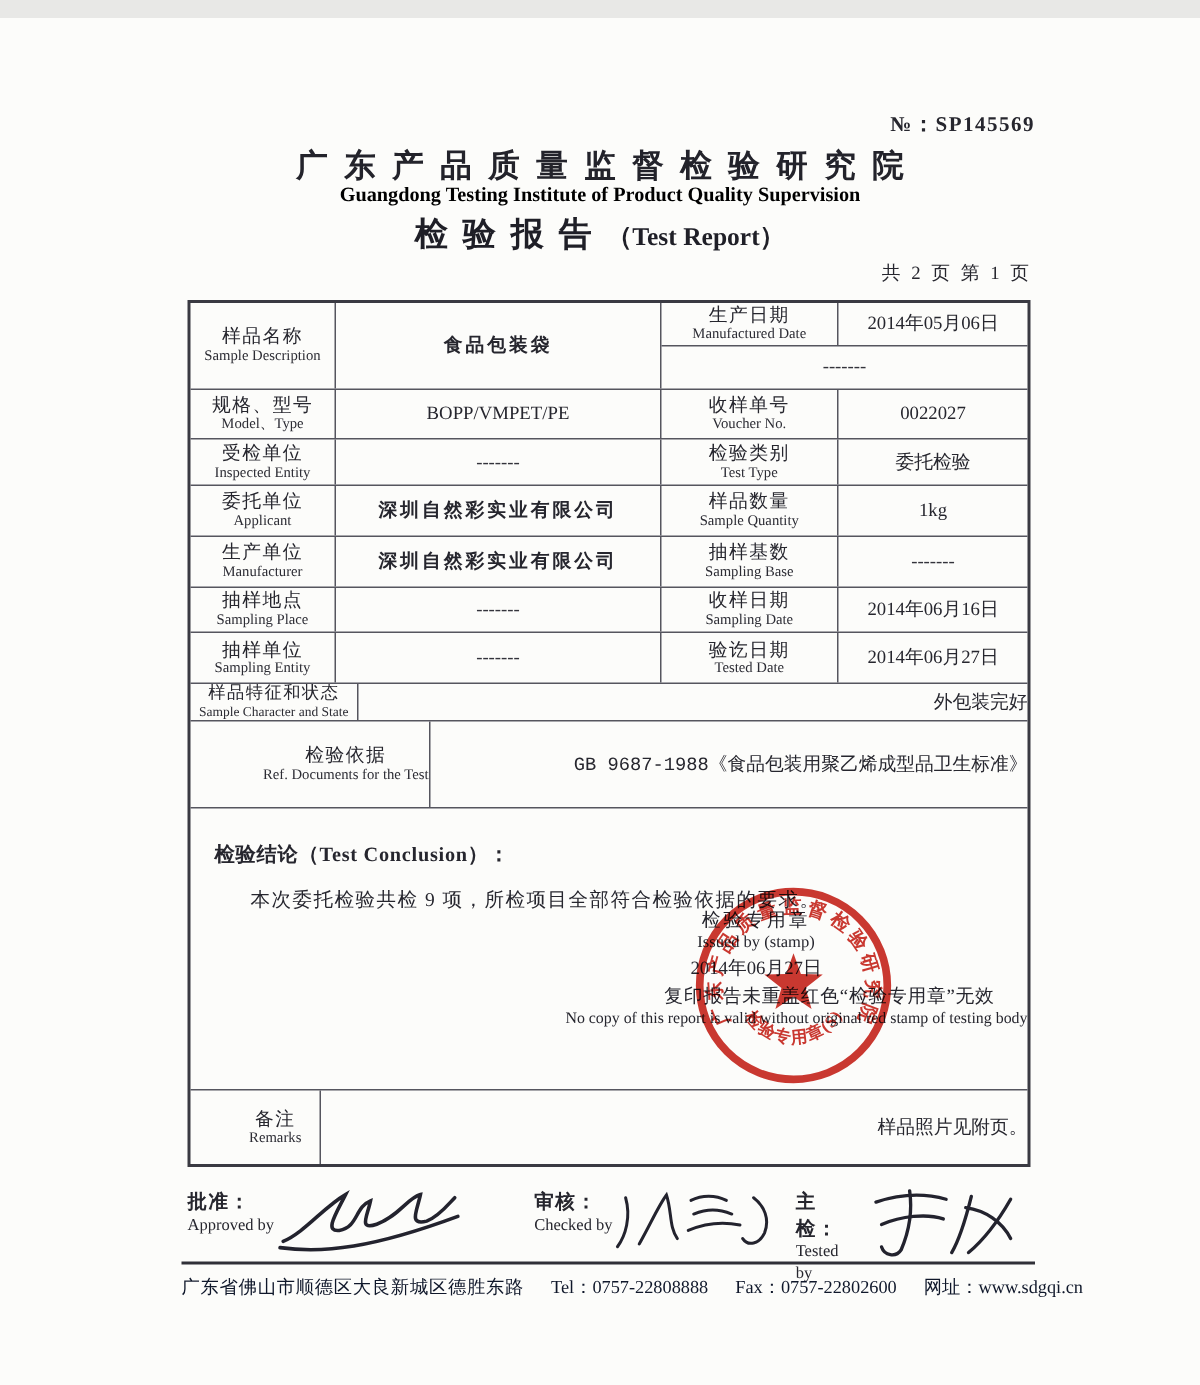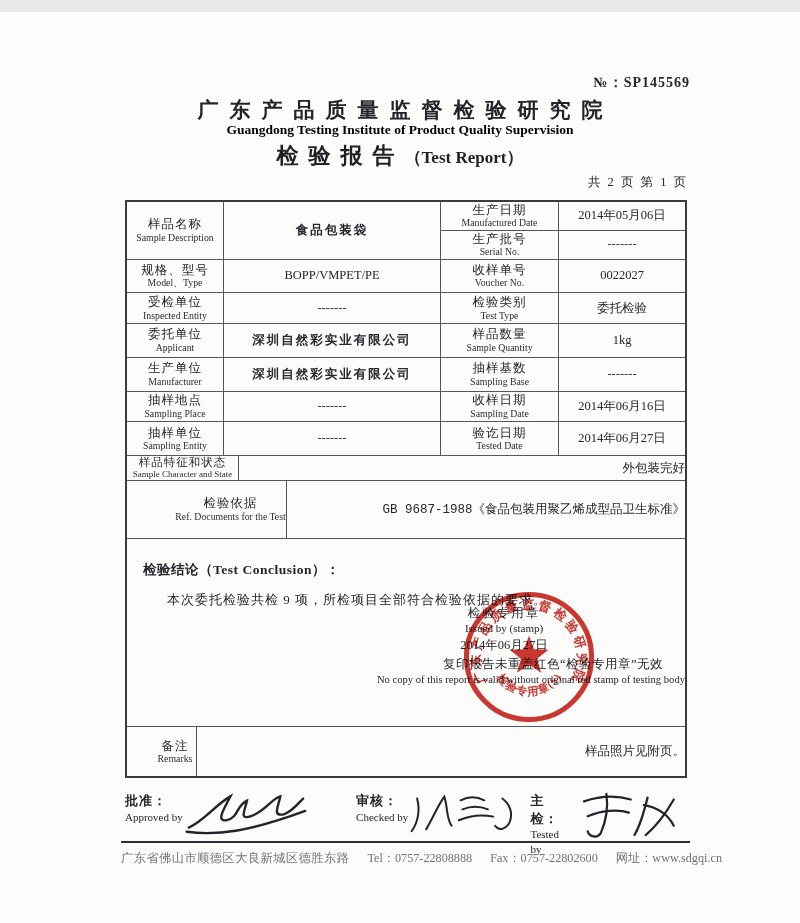--- a/index.html
+++ b/index.html
@@ -37,21 +37,21 @@
   .lab-cn{font-size:12.5px;letter-spacing:1px;line-height:1.15;}
   .lab-en{font-size:9.8px;color:#2c2c34;line-height:1.2;}
   .val{font-size:12.5px;}
   .val.bold{font-weight:bold;letter-spacing:2px;}
   .val.dash{letter-spacing:0;color:#33333b;}
   .left-val{align-items:flex-end;padding-left:14px;font-family:Liberation Mono, monospace;}
   .r1-right{flex:1;display:flex;flex-direction:column;}
   .r1-right .sub{display:flex;flex:1;}
   .r1-right .sub:first-child{border-bottom:1px solid #55555e;}
   .cb{width:112px;}          
-  .crem{width:70px;padding-left:27px;}         
+  .crem{width:87px;padding-left:27px;}         
 
   
   .conclusion{position:relative;display:block;}
   .concl-head{position:absolute;top:22px;left:16px;font-size:13.5px;font-weight:bold;letter-spacing:.5px;}
   .concl-body{position:absolute;top:52px;left:40px;font-size:13px;letter-spacing:1px;}
   .stamp-block{position:absolute;top:66px;right:0;width:432px;font-size:12.5px;}
   .stamp-c{width:190px;margin-left:auto;margin-right:86px;text-align:center;}
   .stamp-l1{letter-spacing:2px;}
   .stamp-l2{font-size:11px;}
   .stamp-l3{margin-top:3px;}
@@ -67,21 +67,21 @@
   .siggroup{display:flex;align-items:flex-start;}
   .siglab{display:flex;flex-direction:column;line-height:1.35;}
   .siglab .cn{font-size:13px;font-weight:bold;letter-spacing:1px;}
   .siglab .en{font-size:11px;}
   .sig-svg{margin-top:-6px;}
   .g1{width:232px;} .g2{width:175px;} .g3{flex:1;}
 
   
   .footer{position:absolute;top:829px;left:121px;width:569px;
     border-top:2px solid #303038;padding-top:7px;font-size:12.2px;
-    display:flex;white-space:nowrap;color:#737373;}
+    display:flex;white-space:nowrap;color:#0f172a;}
   .footer span{display:inline-block;}
   .f-addr{margin-right:18px;letter-spacing:.5px;}
   .f-tel{margin-right:18px;}
   .f-fax{margin-right:18px;}
 </style>
 </head>
 <body>
 
 <div id="page">
 
@@ -107,24 +107,20 @@
         <div class="sub">
           <div class="td c3">
             <span class="lab-cn">生产日期</span>
             <span class="lab-en">Manufactured Date</span>
           </div>
           <div class="td c4">
             <span class="val">2014年05月06日</span>
           </div>
         </div>
         <div class="sub">
-          <div class="td c3">
-            <span class="lab-cn">生产批号</span>
-            <span class="lab-en">Serial No.</span>
-          </div>
           <div class="td c4">
             <span class="val dash">-------</span>
           </div>
         </div>
       </div>
     </div>
 
     <div class="tr" style="height:34px;">
       <div class="td c1">
         <span class="lab-cn">规格、型号</span>

